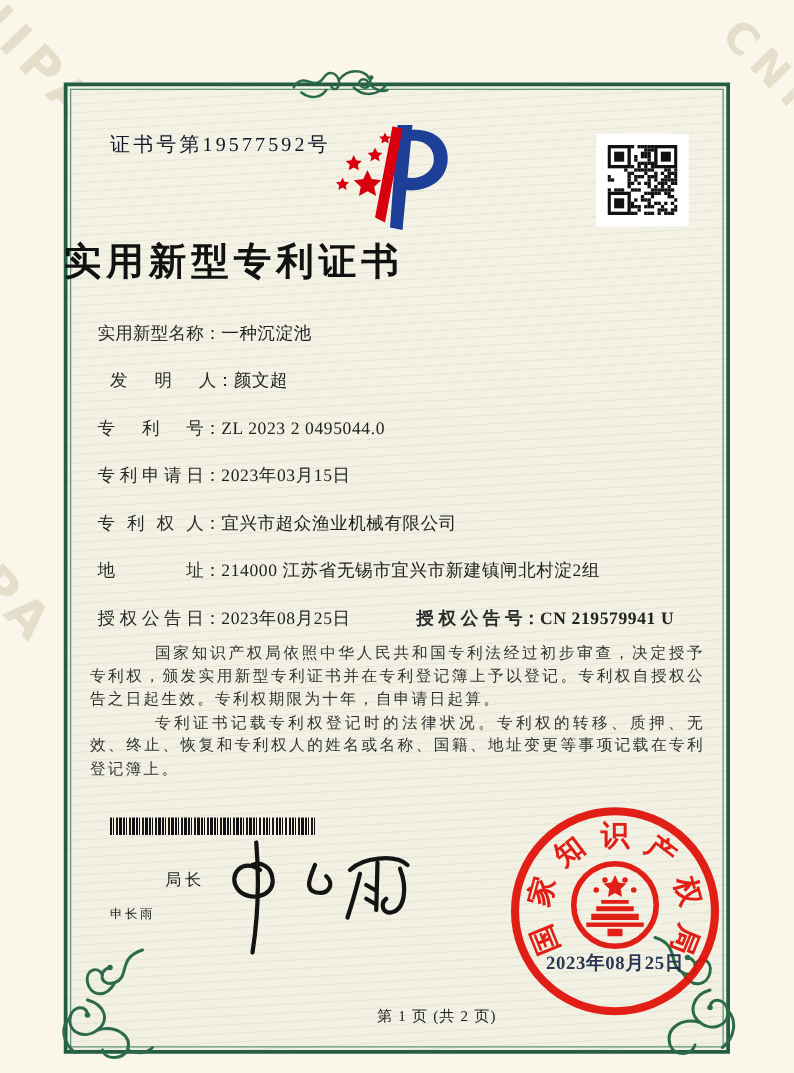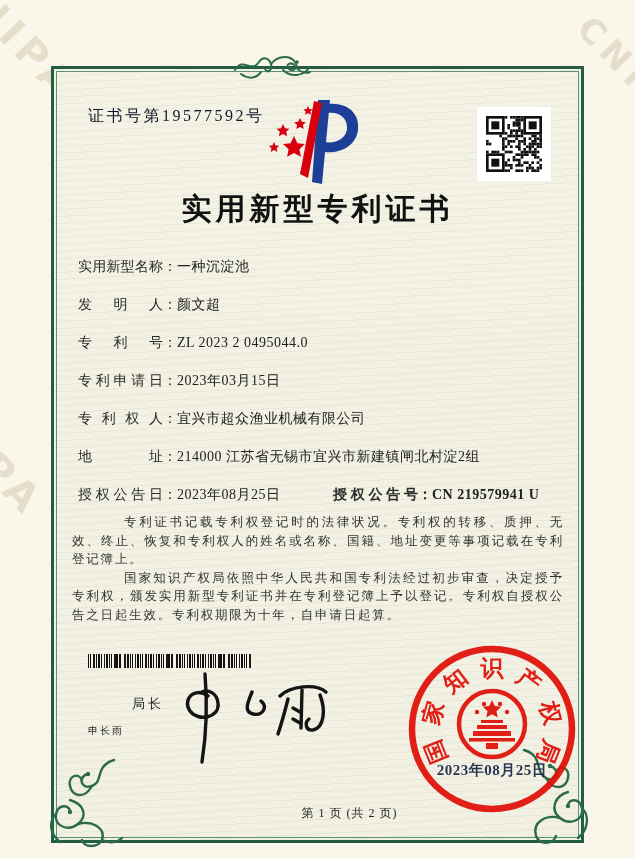--- a/index.html
+++ b/index.html
@@ -30,21 +30,21 @@
     border:1px solid #5d9374;
   }
   .ornament{position:absolute;z-index:4;}
   
   .cert-no{position:absolute;left:88px;top:106px;z-index:3;font-size:16px;letter-spacing:2.5px;color:#0f172a;}
   .logo{position:absolute;left:256px;top:98px;width:108px;height:88px;z-index:3;}
   .qr-box{position:absolute;left:477px;top:107px;width:74px;height:74px;background:#ffffff;z-index:3;}
   .qr-box svg{position:absolute;left:9px;top:9px;}
   .title{
     position:absolute;left:51px;top:189px;width:533px;z-index:3;
-    text-align:center;font-size:30px;font-weight:bold;letter-spacing:4px;color:#111;
+    text-align:left;font-size:30px;font-weight:bold;letter-spacing:4px;color:#111;
   }
   
   .frow{position:absolute;left:78px;z-index:3;font-size:14px;white-space:nowrap;color:#222;}
   .flabel{display:inline-block;width:85px;text-align:justify;text-align-last:justify;vertical-align:bottom;color:#2b2b2b;}
   .fcolon{display:inline-block;width:14px;}
   .fvalue{letter-spacing:0.5px;}
   .grant2{position:absolute;left:255px;top:0;white-space:nowrap;font-weight:bold;}
   
   .legal{
     position:absolute;left:72px;top:513px;width:492px;z-index:3;
@@ -291,43 +291,43 @@
       <rect x="48" y="53.33333333333333" width="2.6666666666666665" height="2.6666666666666665" fill="#111"></rect>
       <rect x="50.666666666666664" y="53.33333333333333" width="2.6666666666666665" height="2.6666666666666665" fill="#111"></rect>
     </svg>
 </div>
 
 <div class="title">实用新型专利证书</div>
 
 <div class="frow" style="top:258px;">
   <span class="flabel">实用新型名称</span><span class="fcolon">：</span><span class="fvalue">一种沉淀池</span>
 </div>
-<div class="frow" style="top:296px;">
+<div class="frow" style="top:296px;margin-left:10px;">
   <span class="flabel">发明人</span><span class="fcolon">：</span><span class="fvalue">颜文超</span>
 </div>
 <div class="frow" style="top:334px;">
   <span class="flabel">专利号</span><span class="fcolon">：</span><span class="fvalue">ZL 2023 2 0495044.0</span>
 </div>
 <div class="frow" style="top:372px;">
   <span class="flabel">专利申请日</span><span class="fcolon">：</span><span class="fvalue">2023年03月15日</span>
 </div>
 <div class="frow" style="top:410px;">
   <span class="flabel">专利权人</span><span class="fcolon">：</span><span class="fvalue">宜兴市超众渔业机械有限公司</span>
 </div>
 <div class="frow" style="top:448px;">
   <span class="flabel">地址</span><span class="fcolon">：</span><span class="fvalue">214000 江苏省无锡市宜兴市新建镇闸北村淀2组</span>
 </div>
 <div class="frow" style="top:486px;width:500px;">
   <span class="flabel">授权公告日</span><span class="fcolon">：</span><span class="fvalue">2023年08月25日</span>
   <span class="grant2"><span class="flabel">授权公告号</span><span class="fcolon">：</span><span class="fvalue">CN 219579941 U</span></span>
 </div>
 
 <div class="legal">
+  <p>国家知识产权局依照中华人民共和国专利法经过初步审查，决定授予专利权，颁发实用新型专利证书并在专利登记簿上予以登记。专利权自授权公告之日起生效。专利权期限为十年，自申请日起算。</p>
   <p>专利证书记载专利权登记时的法律状况。专利权的转移、质押、无效、终止、恢复和专利权人的姓名或名称、国籍、地址变更等事项记载在专利登记簿上。</p>
-  <p>国家知识产权局依照中华人民共和国专利法经过初步审查，决定授予专利权，颁发实用新型专利证书并在专利登记簿上予以登记。专利权自授权公告之日起生效。专利权期限为十年，自申请日起算。</p>
 </div>
 
 <div class="barcode"></div>
 
 <div class="sig-title">局长</div>
 <div class="sig-name">申长雨</div>
 
 <svg class="signature" width="175" height="105" viewBox="0 0 175 105">
   <g fill="none" stroke="#141414" stroke-width="3.4" stroke-linecap="round" stroke-linejoin="round">
     <path d="M40,30 C26,20 14,34 22,45 C30,56 52,52 50,37 C49,27 40,23 34,26"></path>

